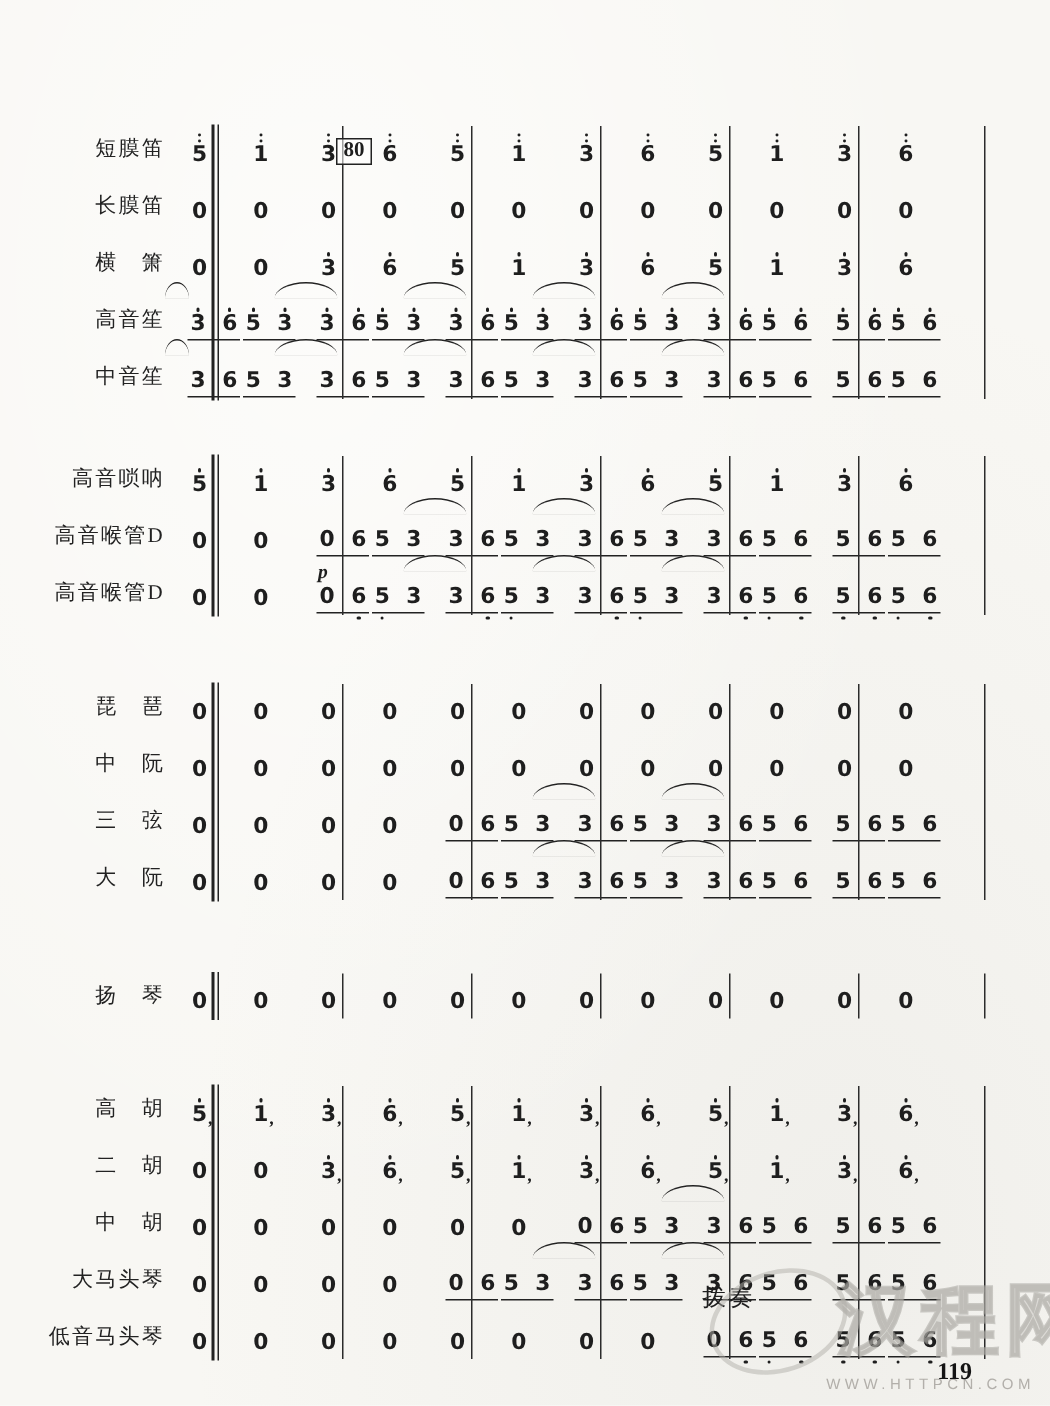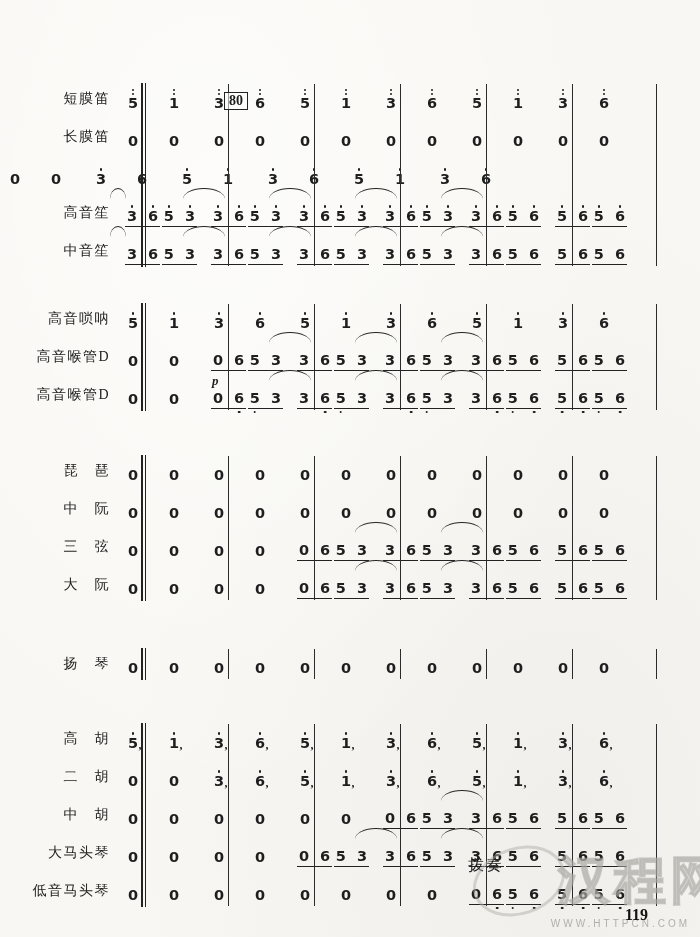--- a/index.html
+++ b/index.html
@@ -289,20 +289,21 @@
               <span class="grp">
                 <span class="note">
                   <span class="above"></span>
                   <span class="num">0</span>
                 </span>
               </span>
             </div>
           </div>
         </div>
         <div class="irow">
+          <div class="ilabel">横　箫</div>
           <div class="mrow">
             <div class="measure q">
               <span class="grp">
                 <span class="note">
                   <span class="above"></span>
                   <span class="num">0</span>
                 </span>
               </span>
               <span class="grp">
                 <span class="note">

